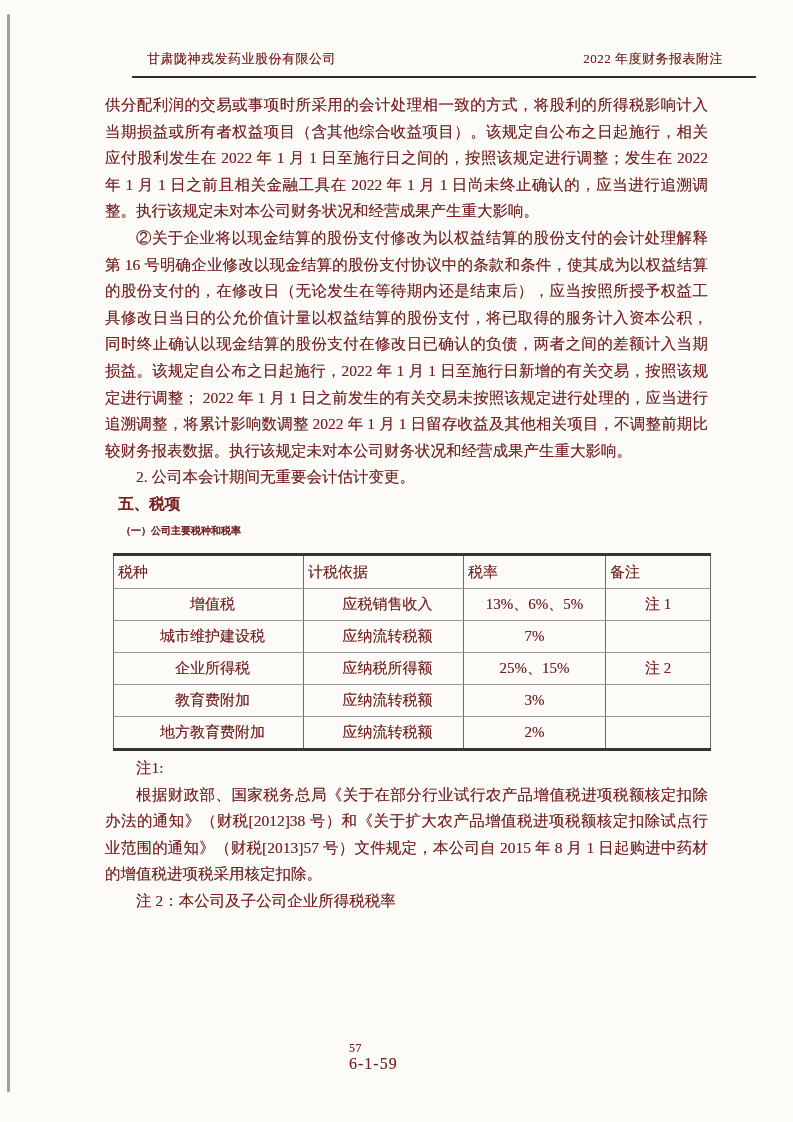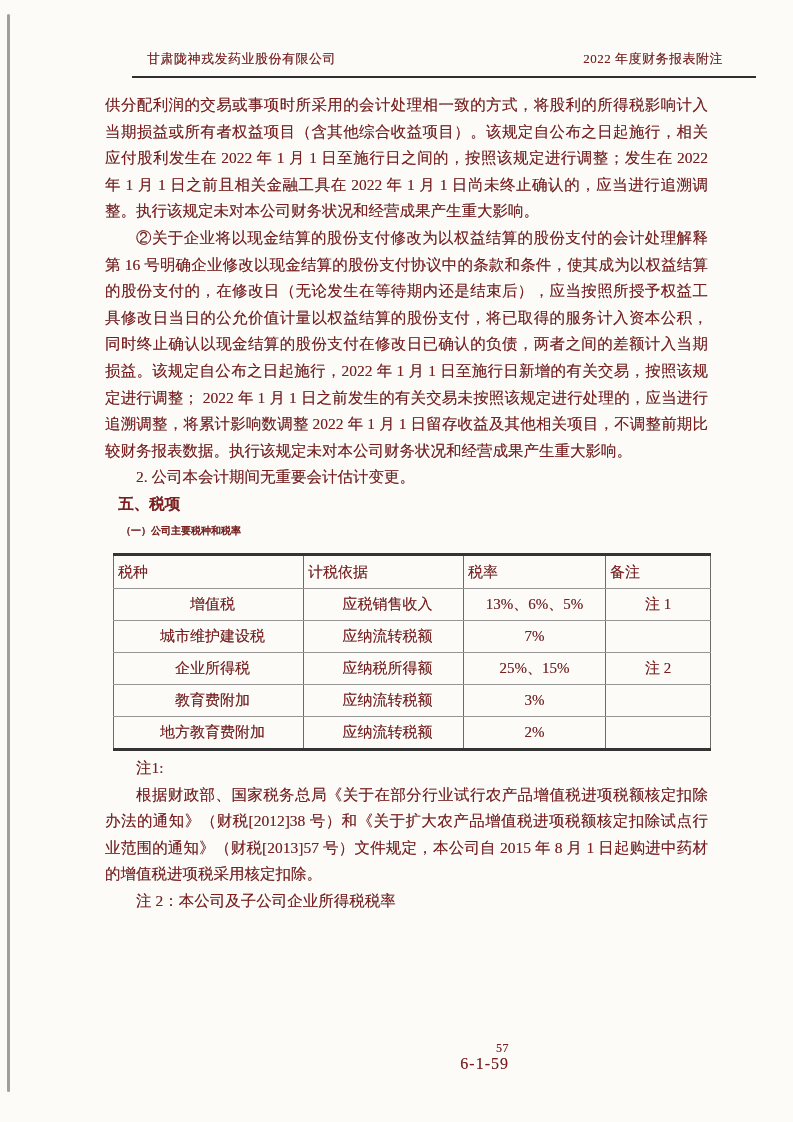--- a/index.html
+++ b/index.html
@@ -32,21 +32,21 @@
   }
   .tax th{font-weight:normal;text-align:left;padding:6px 4px;}
   .tax td{padding:5px 4px 6px;}
   .tax th,.tax td{
     border-left:1px solid #6b6b6b;border-right:1px solid #6b6b6b;
     border-top:1px solid #979797;border-bottom:1px solid #979797;
   }
   .tax td.l{text-align:center;padding-left:12px;}
   .tax td.c{text-align:center;}
   .note-label{margin:4px 0 0;text-indent:2em;}
-  .footer{position:absolute;top:1041px;left:349px;width:160px;text-align:right;}
+  .footer{position:absolute;top:1041px;left:349px;width:160px;text-align:left;}
   .pnum{font-size:12px;line-height:14px;letter-spacing:.5px;}
   .pcode{font-size:16px;letter-spacing:1px;}
 </style>
 </head>
 <body>
 
 <div class="page">
 
   <div class="scan-edge"></div>
 

